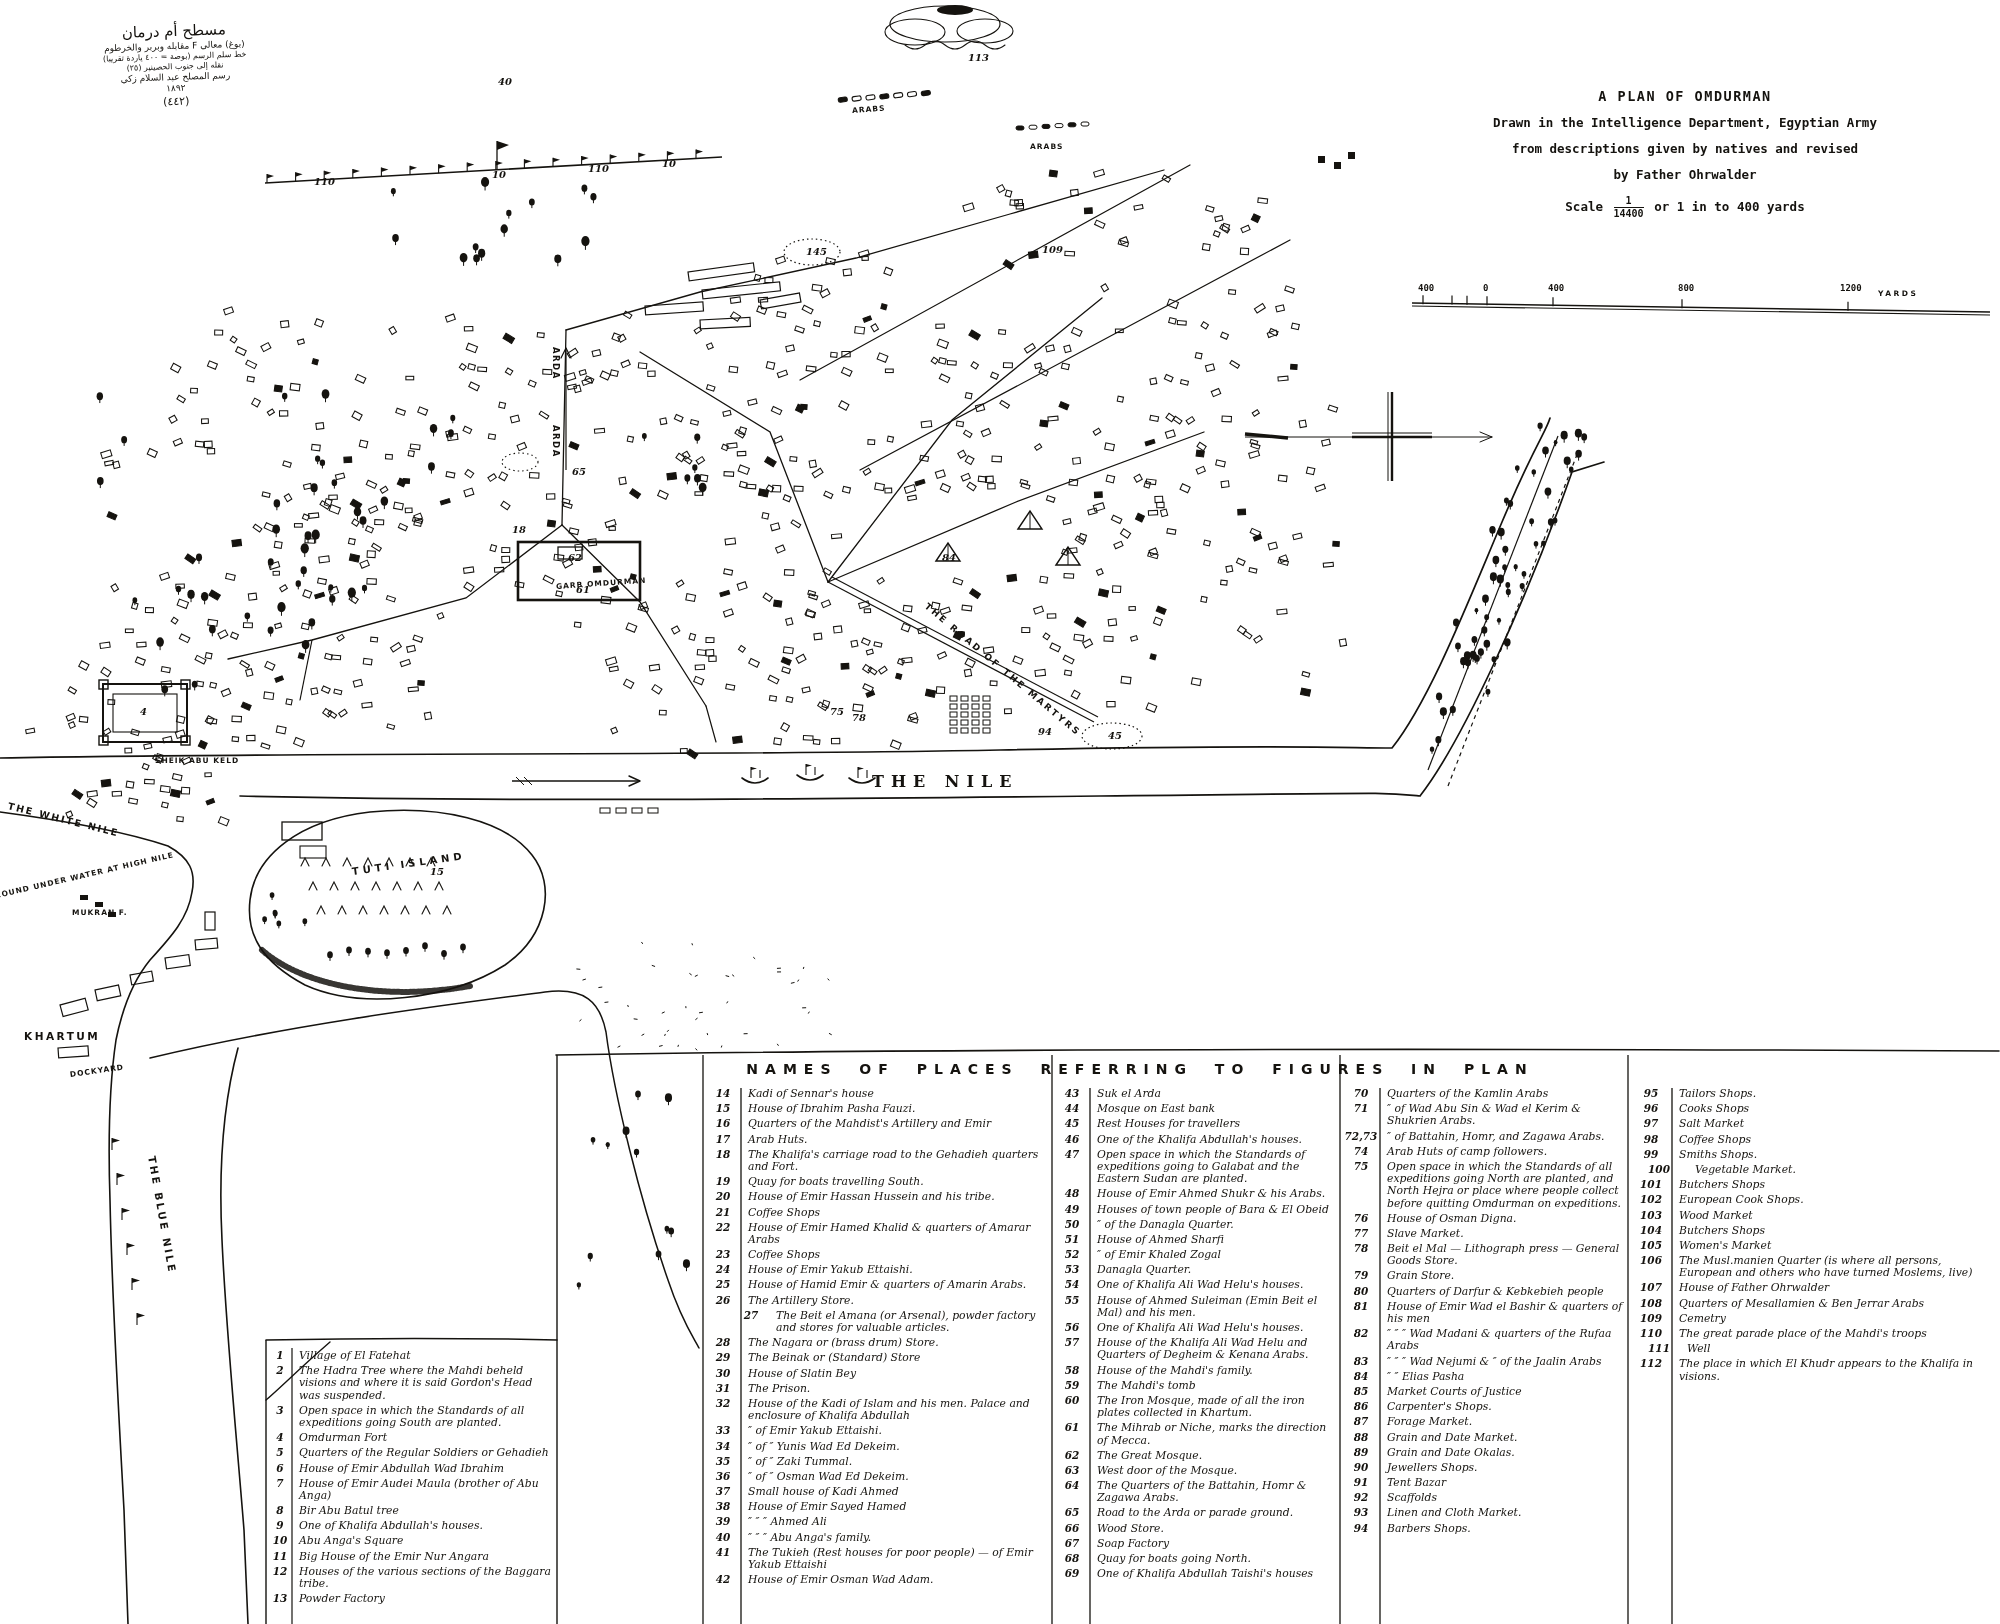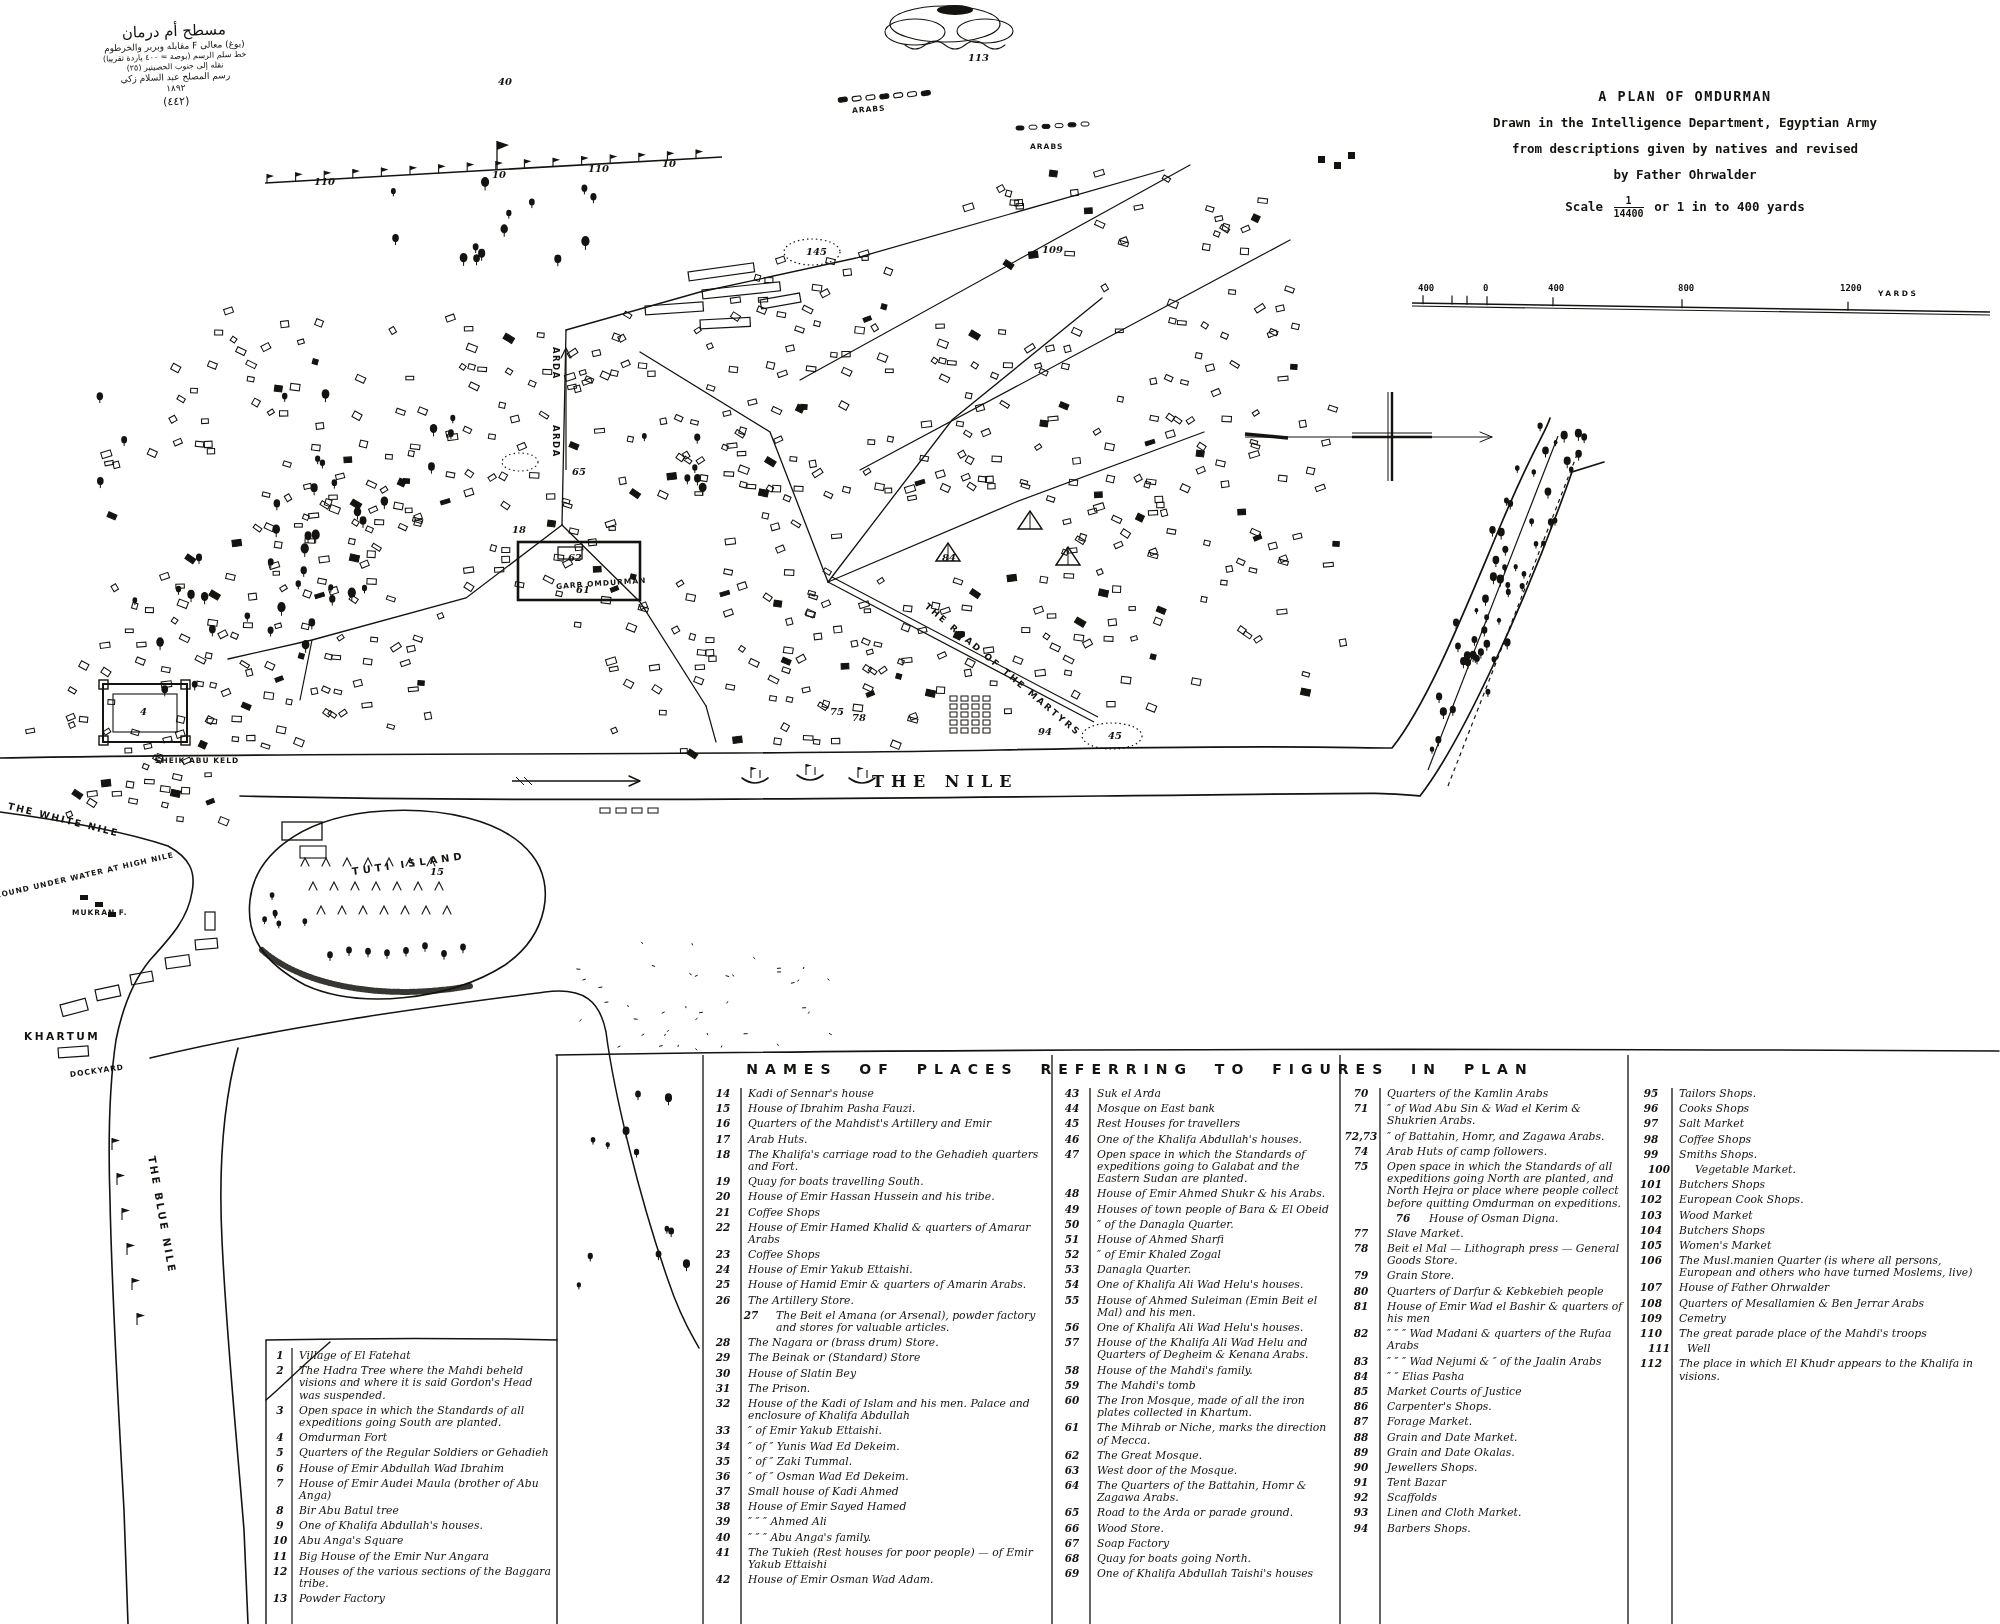--- a/index.html
+++ b/index.html
@@ -1622,21 +1622,21 @@
         </div>
         <div class="entry">
           <span class="num" style="width: 40px;">74</span>
           <span class="txt">Arab Huts of camp followers.</span>
         </div>
         <div class="entry">
           <span class="num" style="width: 40px;">75</span>
           <span class="txt">Open space in which the Standards of all expeditions going North are planted, and North Hejra or place where people collect before quitting Omdurman on expeditions.</span>
         </div>
         <div class="entry">
-          <span class="num" style="width: 40px; padding-left: 42px;">76</span>
+          <span class="num" style="width: 40px;">76</span>
           <span class="txt">House of Osman Digna.</span>
         </div>
         <div class="entry">
           <span class="num" style="width: 40px;">77</span>
           <span class="txt">Slave Market.</span>
         </div>
         <div class="entry">
           <span class="num" style="width: 40px;">78</span>
           <span class="txt">Beit el Mal — Lithograph press — General Goods Store.</span>
         </div>

